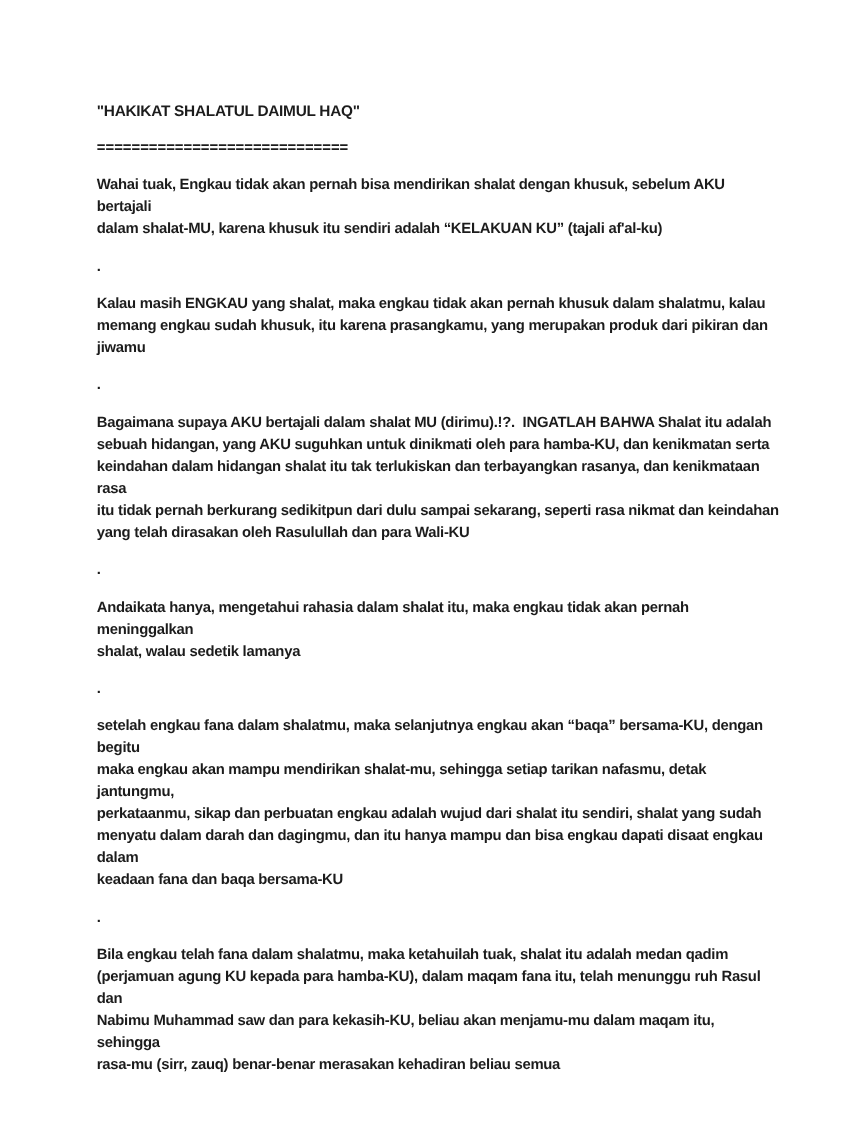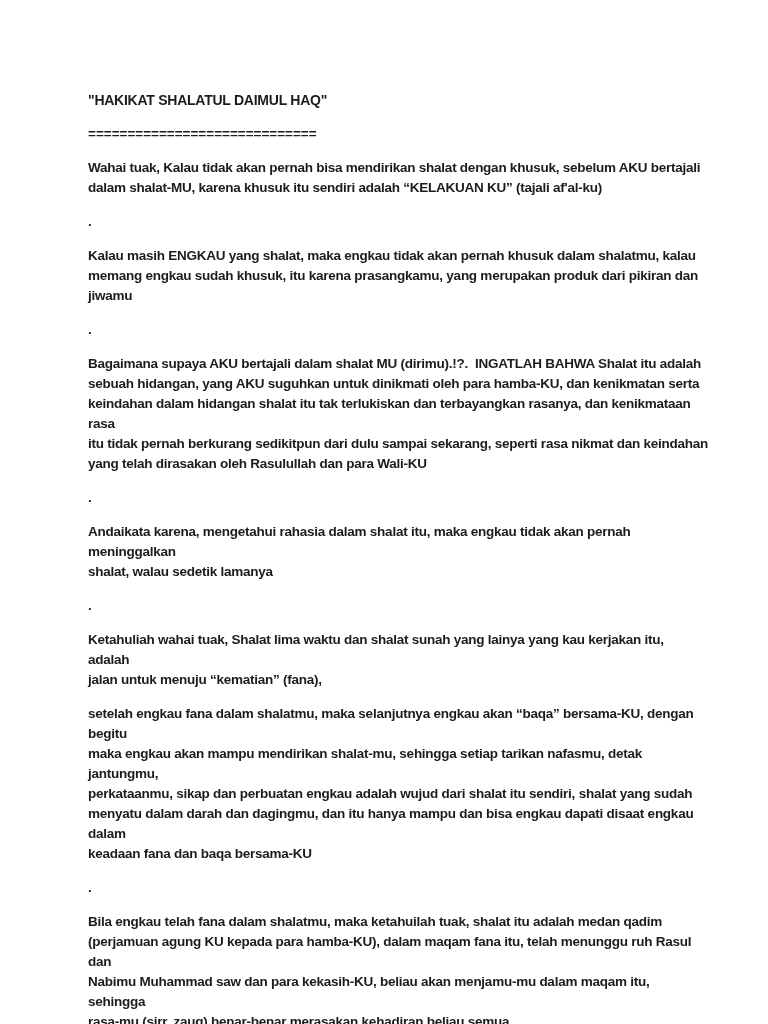--- a/index.html
+++ b/index.html
@@ -36,37 +36,35 @@
     letter-spacing: 0;
   }
 </style>
 </head>
 <body>
 
 <div class="doc-page">
   <div class="doc-content">
     <div class="block title">"HAKIKAT SHALATUL DAIMUL HAQ"</div>
     <div class="block separator">=============================</div>
-    <div class="block">Wahai tuak, Kalau tidak akan pernah bisa mendirikan shalat dengan khusuk, sebelum AKU bertajali
+    <div class="block">Wahai tuak, Engkau tidak akan pernah bisa mendirikan shalat dengan khusuk, sebelum AKU bertajali
 dalam shalat-MU, karena khusuk itu sendiri adalah “KELAKUAN KU” (tajali af'al-ku)</div>
     <div class="block">.</div>
     <div class="block">Kalau masih ENGKAU yang shalat, maka engkau tidak akan pernah khusuk dalam shalatmu, kalau
 memang engkau sudah khusuk, itu karena prasangkamu, yang merupakan produk dari pikiran dan jiwamu</div>
     <div class="block">.</div>
     <div class="block">Bagaimana supaya AKU bertajali dalam shalat MU (dirimu).!?.  INGATLAH BAHWA Shalat itu adalah
 sebuah hidangan, yang AKU suguhkan untuk dinikmati oleh para hamba-KU, dan kenikmatan serta
 keindahan dalam hidangan shalat itu tak terlukiskan dan terbayangkan rasanya, dan kenikmataan rasa
 itu tidak pernah berkurang sedikitpun dari dulu sampai sekarang, seperti rasa nikmat dan keindahan
 yang telah dirasakan oleh Rasulullah dan para Wali-KU</div>
     <div class="block">.</div>
-    <div class="block">Andaikata karena, mengetahui rahasia dalam shalat itu, maka engkau tidak akan pernah meninggalkan
+    <div class="block">Andaikata hanya, mengetahui rahasia dalam shalat itu, maka engkau tidak akan pernah meninggalkan
 shalat, walau sedetik lamanya</div>
     <div class="block">.</div>
-    <div class="block">Ketahuliah wahai tuak, Shalat lima waktu dan shalat sunah yang lainya yang kau kerjakan itu, adalah
-jalan untuk menuju “kematian” (fana),</div>
     <div class="block">setelah engkau fana dalam shalatmu, maka selanjutnya engkau akan “baqa” bersama-KU, dengan begitu
 maka engkau akan mampu mendirikan shalat-mu, sehingga setiap tarikan nafasmu, detak jantungmu,
 perkataanmu, sikap dan perbuatan engkau adalah wujud dari shalat itu sendiri, shalat yang sudah
 menyatu dalam darah dan dagingmu, dan itu hanya mampu dan bisa engkau dapati disaat engkau dalam
 keadaan fana dan baqa bersama-KU</div>
     <div class="block">.</div>
     <div class="block">Bila engkau telah fana dalam shalatmu, maka ketahuilah tuak, shalat itu adalah medan qadim
 (perjamuan agung KU kepada para hamba-KU), dalam maqam fana itu, telah menunggu ruh Rasul dan
 Nabimu Muhammad saw dan para kekasih-KU, beliau akan menjamu-mu dalam maqam itu, sehingga
 rasa-mu (sirr, zauq) benar-benar merasakan kehadiran beliau semua</div>

